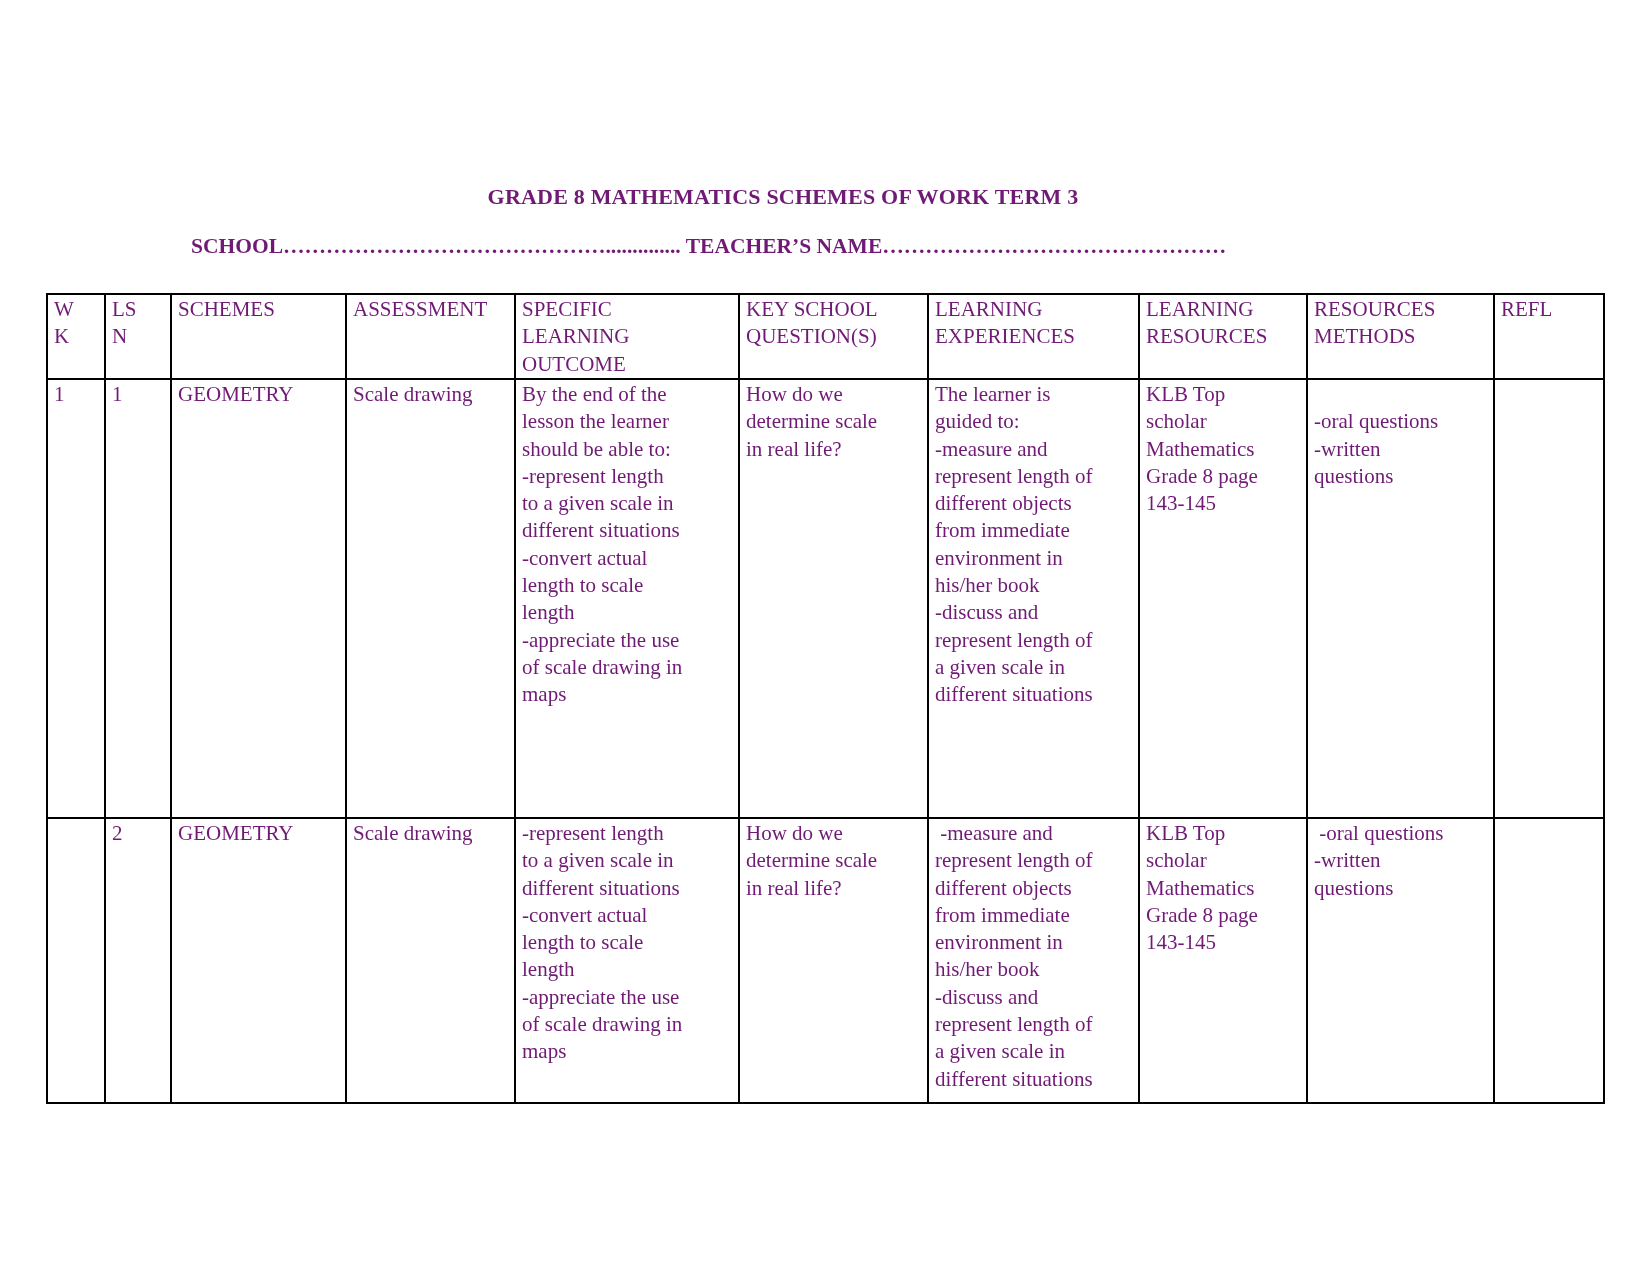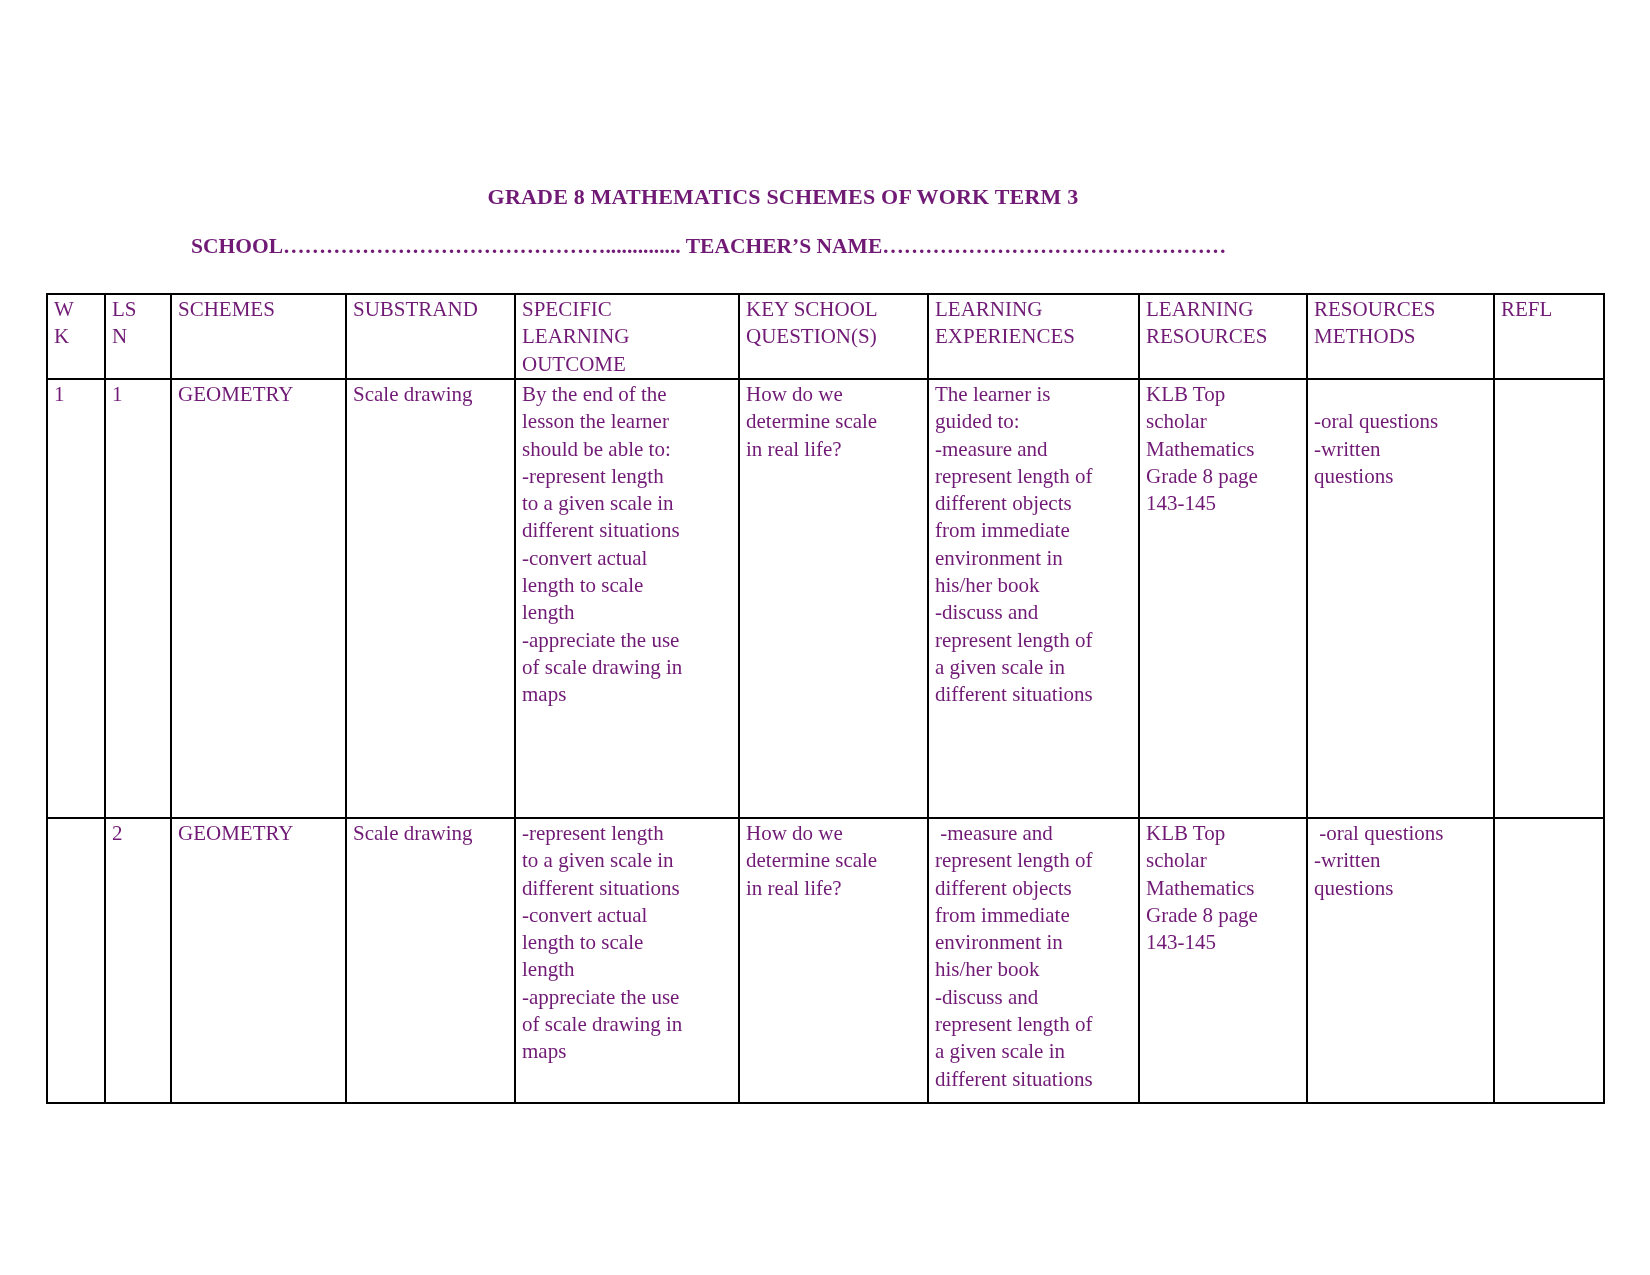--- a/index.html
+++ b/index.html
@@ -84,21 +84,21 @@
       <col style="width:187px">
       <col style="width:110px">
     </colgroup>
     <thead>
       <tr class="header-row">
         <th>W
 K</th>
         <th>LS
 N</th>
         <th>SCHEMES</th>
-        <th>SUBSTRAND</th>
+        <th>ASSESSMENT</th>
         <th>SPECIFIC
 LEARNING
 OUTCOME</th>
         <th>KEY SCHOOL
 QUESTION(S)</th>
         <th>LEARNING
 EXPERIENCES</th>
         <th>LEARNING
 RESOURCES</th>
         <th>RESOURCES

